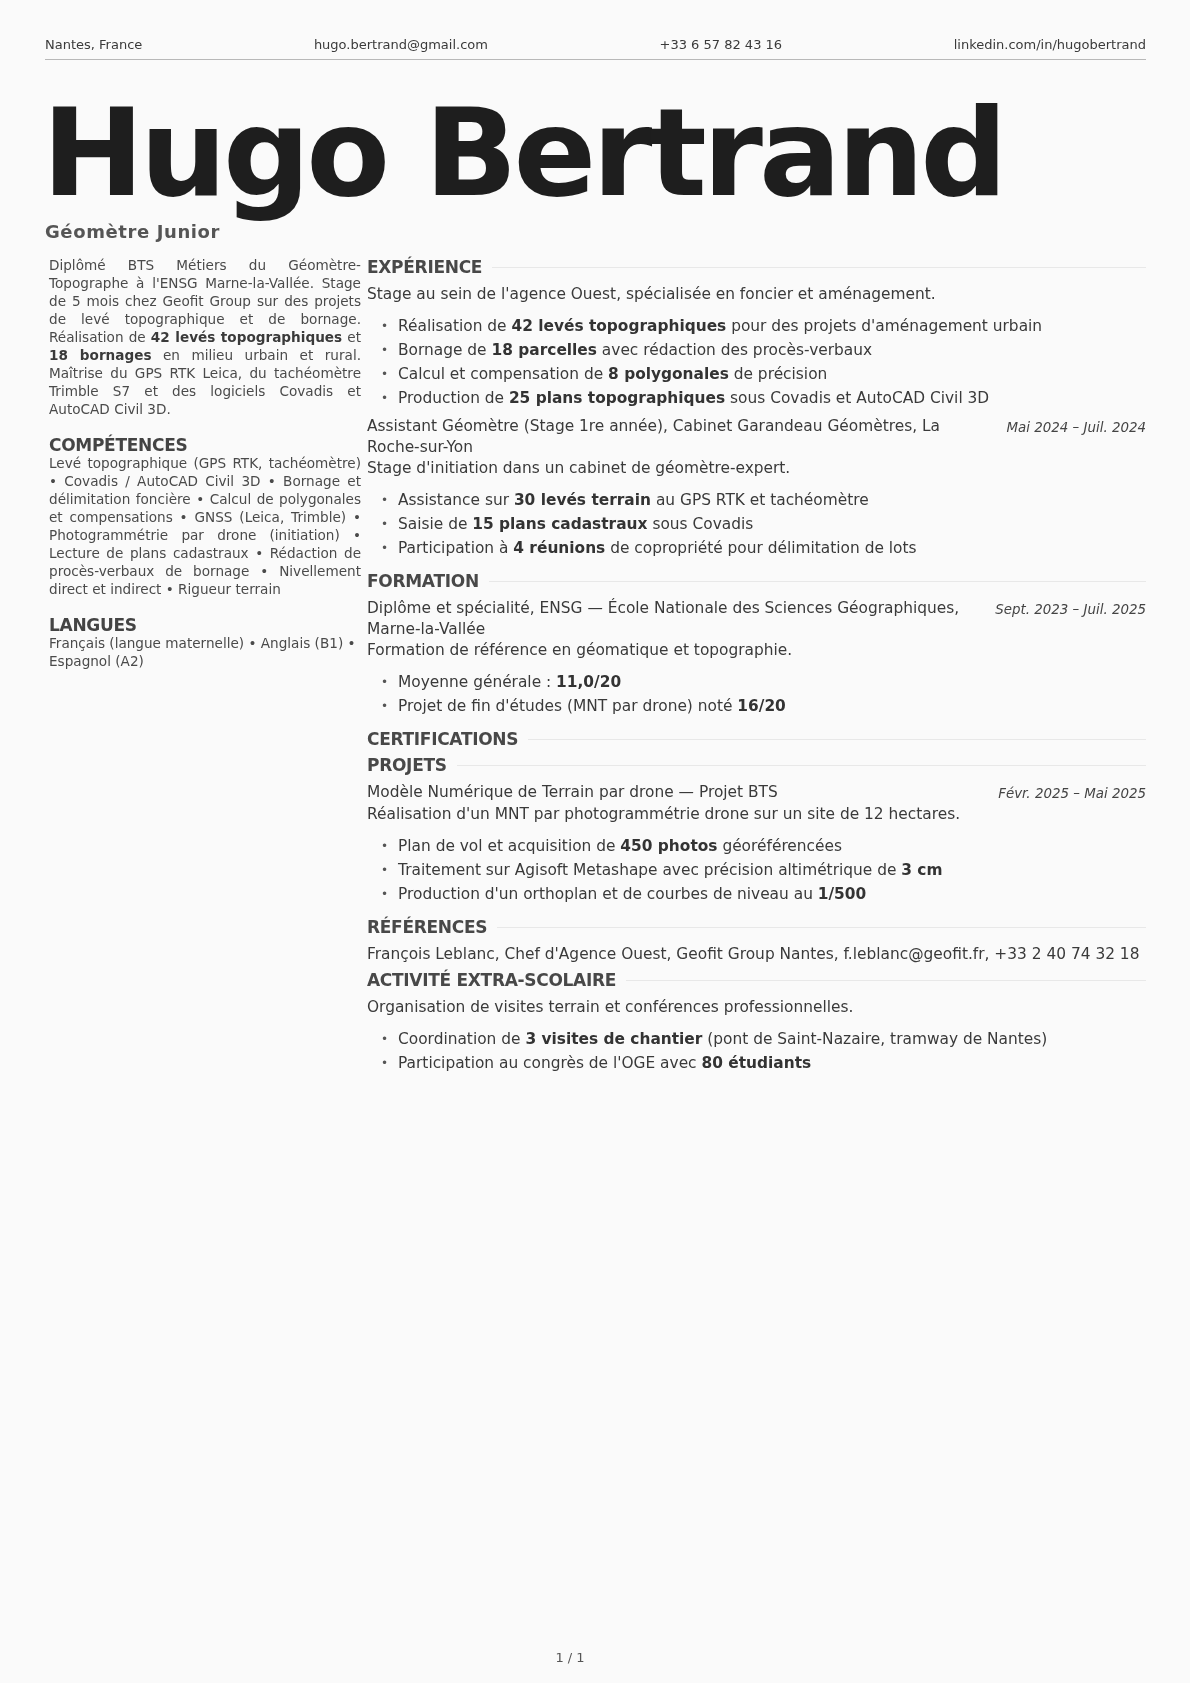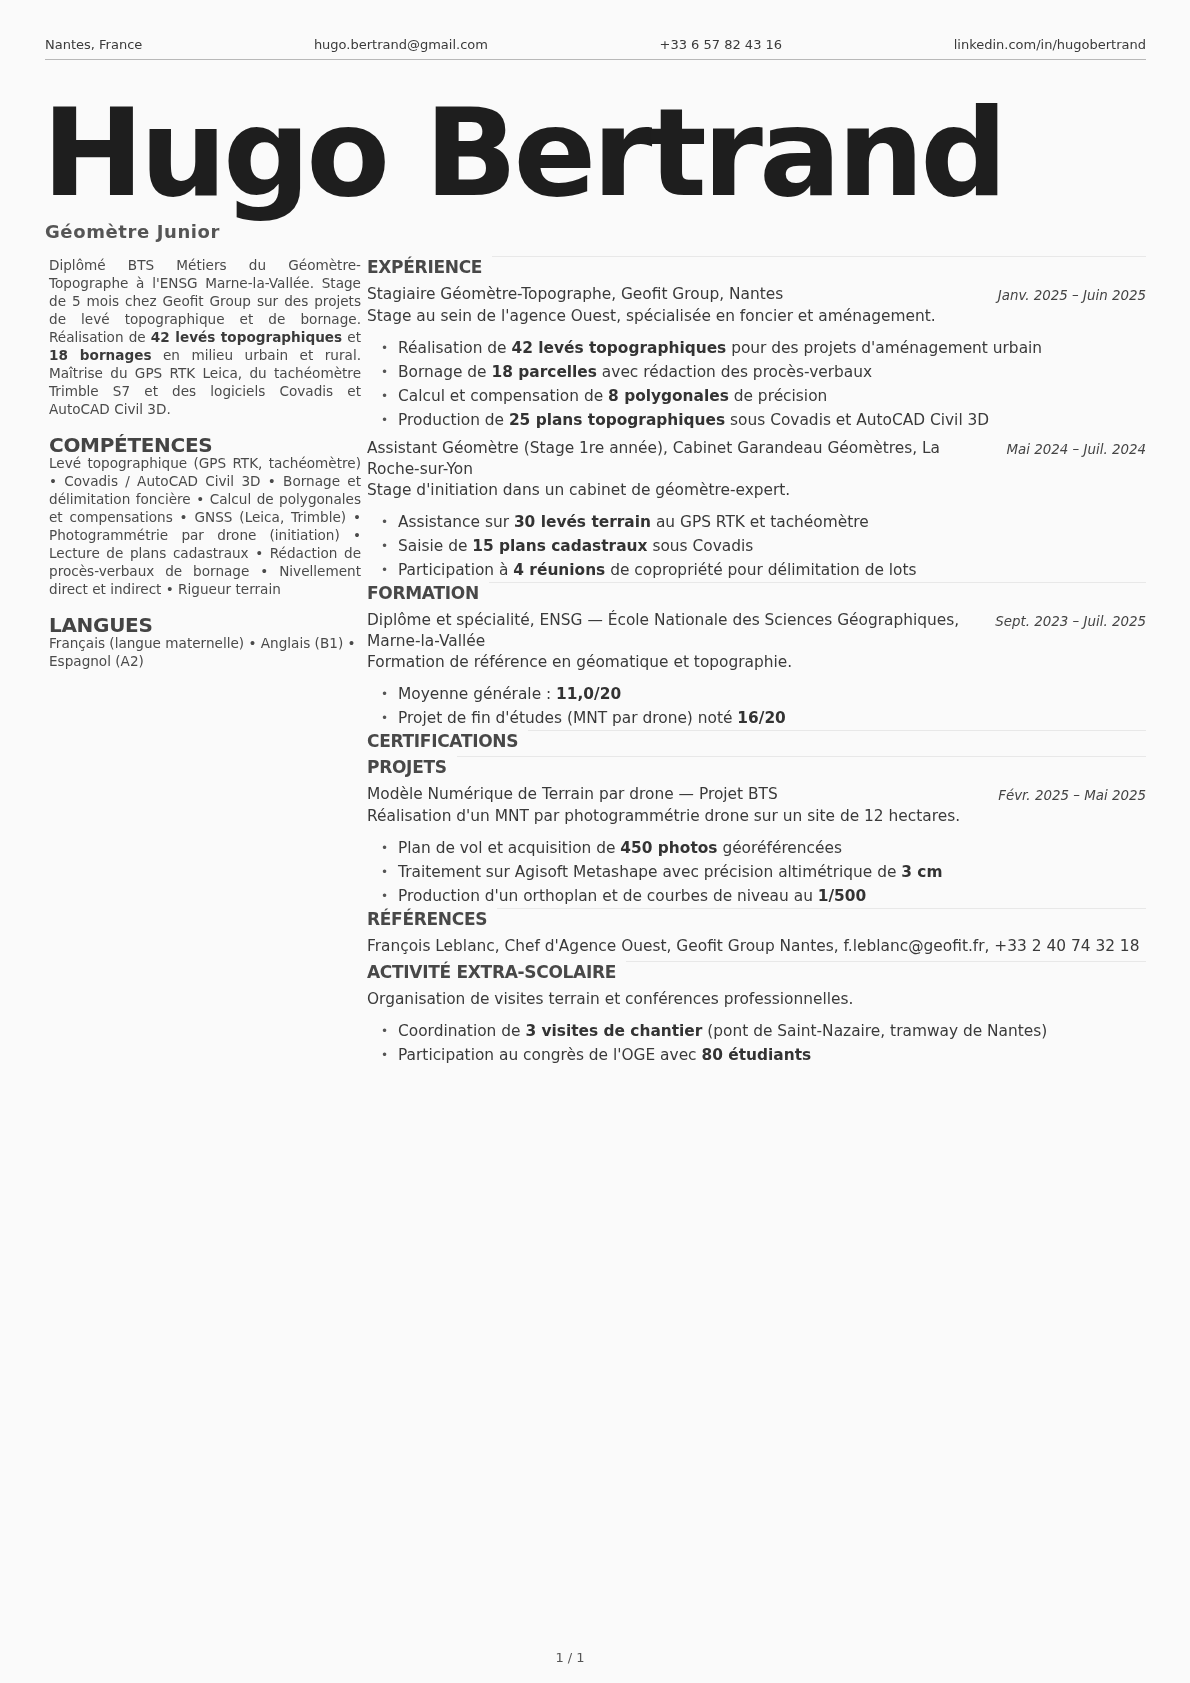--- a/index.html
+++ b/index.html
@@ -5,33 +5,33 @@
   * { box-sizing: border-box; margin: 0; padding: 0; }
   html, body { width: 1190px; height: 1683px; background: #fafafa; }
   body { font-family: "DejaVu Sans", sans-serif; color: #4a4a4a; position: relative; overflow: hidden; }
   .contact-bar { position: absolute; left: 45px; top: 36px; width: 1101px; height: 24px; border-bottom: 1.5px solid #b8b8b8; display: flex; justify-content: space-between; font-size: 13px; color: #3a3a3a; }
   .contact-bar span { line-height: 18px; }
   .name { position: absolute; left: 42px; top: 78px; font-family: "DejaVu Sans", sans-serif; font-weight: bold; font-size: 122px; letter-spacing: -4px; color: #1e1e1e; line-height: 150px; white-space: nowrap; }
   .subtitle { position: absolute; left: 45px; top: 221px; font-size: 18px; font-weight: bold; color: #555; letter-spacing: 0.6px; }
   .left { position: absolute; left: 49px; top: 256px; width: 312px; font-size: 13.6px; line-height: 18px; color: #4a4a4a; }
   .left p { text-align: justify; }
   .left b { color: #3a3a3a; }
-  .left h3 { font-size: 20px; font-weight: bold; color: #444; margin-top: 18px; line-height: 18px; letter-spacing: -0.3px; }
+  .left h3 { font-size: 17px; font-weight: bold; color: #444; margin-top: 18px; line-height: 18px; letter-spacing: -0.3px; }
   .right { position: absolute; left: 367px; top: 256px; width: 779px; font-size: 15.4px; line-height: 21px; color: #3a3a3a; }
-  .sec-title { display: flex; font-size: 17px; font-weight: bold; color: #484848; letter-spacing: -0.3px; line-height: 22px; }
+  .sec-title { display: flex; align-items: center; font-size: 17px; font-weight: bold; color: #484848; letter-spacing: -0.3px; line-height: 22px; }
   .sec-title .rule { flex: 1; height: 1px; background: #e8e8e8; margin-left: 10px; }
   .entry { margin-top: 6px; }
   .entry-head { display: flex; justify-content: space-between; align-items: flex-start; }
   .entry-head .title { max-width: 620px; }
   .date { font-style: italic; font-size: 13.4px; color: #444; white-space: nowrap; padding-top: 1px; }
   ul { list-style: none; margin: 9px 0 0 14px; }
   ul li { position: relative; padding-left: 17px; line-height: 24px; }
   ul li::before { content: "•"; position: absolute; left: 0; top: 0; font-size: 12px; color: #555; }
   ul li b { color: #333; }
-  .sec { }
+  .sec { margin-top: 10px; }
   .footer { position: absolute; top: 1650px; left: 0; width: 1140px; text-align: center; font-size: 13px; color: #555; }
 </style>
 </head>
 <body>
 
 <div class="contact-bar">
   <span>Nantes, France</span>
   <span>hugo.bertrand@gmail.com</span>
   <span>+33 6 57 82 43 16</span>
   <span>linkedin.com/in/hugobertrand</span>
@@ -49,24 +49,20 @@
 </div>
 
 <div class="right">
 
   <div class="sec" style="margin-top:0">
     <div class="sec-title">
         <span>EXPÉRIENCE</span>
         <span class="rule"></span>
       </div>
     <div class="entry">
-      <div class="entry-head">
-          <span class="title">Stagiaire Géomètre-Topographe, Geofit Group, Nantes</span>
-          <span class="date">Janv. 2025 – Juin 2025</span>
-        </div>
       <div>Stage au sein de l'agence Ouest, spécialisée en foncier et aménagement.</div>
       <ul>
         <li><span>Réalisation de </span><b>42 levés topographiques</b><span> pour des projets d'aménagement urbain</span></li>
         <li><span>Bornage de </span><b>18 parcelles</b><span> avec rédaction des procès-verbaux</span></li>
         <li><span>Calcul et compensation de </span><b>8 polygonales</b><span> de précision</span></li>
         <li><span>Production de </span><b>25 plans topographiques</b><span> sous Covadis et AutoCAD Civil 3D</span></li>
       </ul>
     </div>
     <div class="entry">
       <div class="entry-head">

